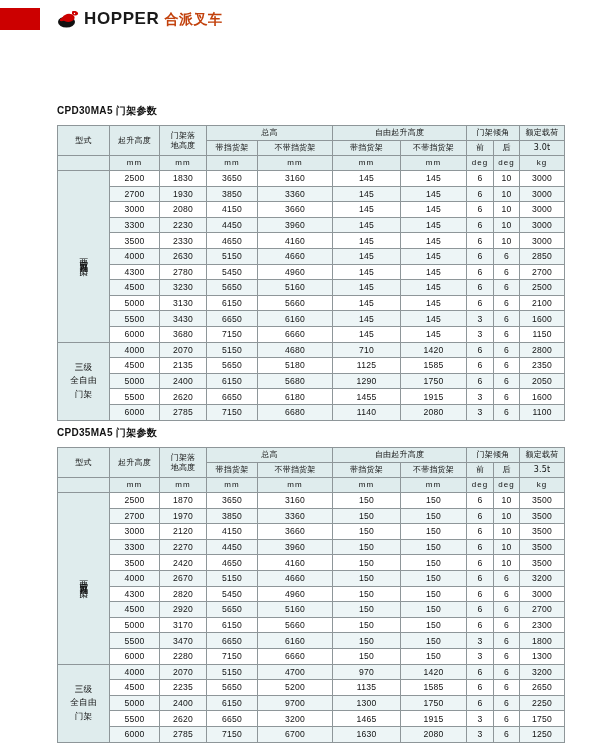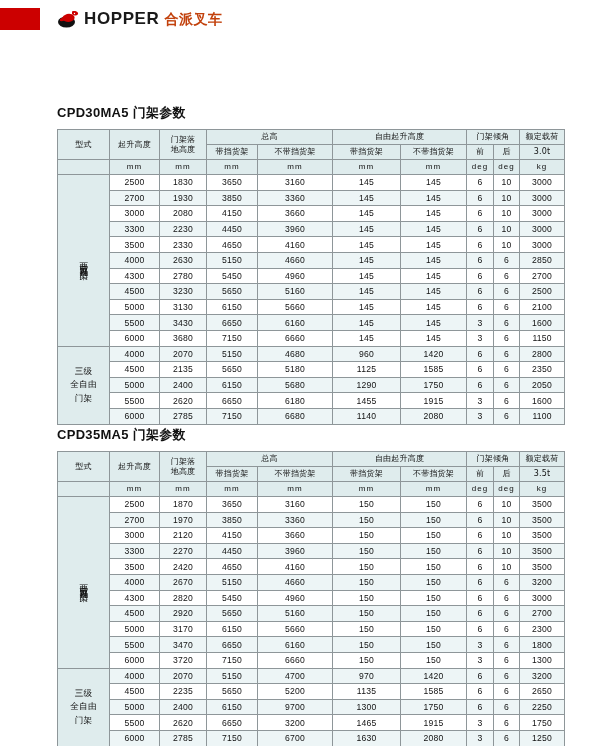--- a/index.html
+++ b/index.html
@@ -50,21 +50,21 @@
     letter-spacing: 0.5px;
   }
 
   
   .block { position: absolute; left: 57px; }
   #block-1 { top: 104px; }
   #block-2 { top: 426px; }
 
   .tbl-title {
     font-family: "Liberation Sans", sans-serif;
-    font-size: 13px;
+    font-size: 10px;
     font-weight: bold;
     letter-spacing: 0.3px;
     color: #111;
     margin-bottom: 7px;
   }
 
   table.spec {
     border-collapse: collapse;
     width: 487px;
     table-layout: fixed;
@@ -332,21 +332,21 @@
           <td>3</td>
           <td>6</td>
           <td>1150</td>
         </tr>
         <tr class="alt sec-top">
           <td class="group-label" rowspan="5"><span>三级</span><br><span>全自由</span><br><span>门架</span></td>
           <td>4000</td>
           <td>2070</td>
           <td>5150</td>
           <td>4680</td>
-          <td>960</td>
+          <td>710</td>
           <td>1420</td>
           <td>6</td>
           <td>6</td>
           <td>2800</td>
         </tr>
         <tr class="plain">
           <td>4500</td>
           <td>2135</td>
           <td>5650</td>
           <td>5180</td>
@@ -552,21 +552,21 @@
           <td>6650</td>
           <td>6160</td>
           <td>150</td>
           <td>150</td>
           <td>3</td>
           <td>6</td>
           <td>1800</td>
         </tr>
         <tr class="plain sec-bottom">
           <td>6000</td>
-          <td>3720</td>
+          <td>2280</td>
           <td>7150</td>
           <td>6660</td>
           <td>150</td>
           <td>150</td>
           <td>3</td>
           <td>6</td>
           <td>1300</td>
         </tr>
         <tr class="alt sec-top">
           <td class="group-label" rowspan="5"><span>三级</span><br><span>全自由</span><br><span>门架</span></td>

